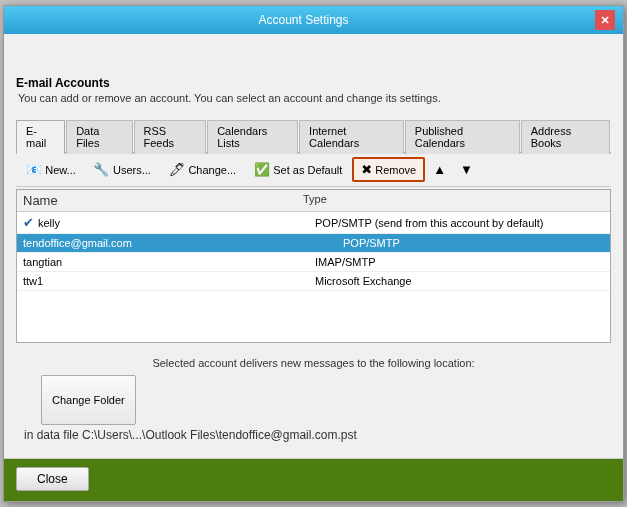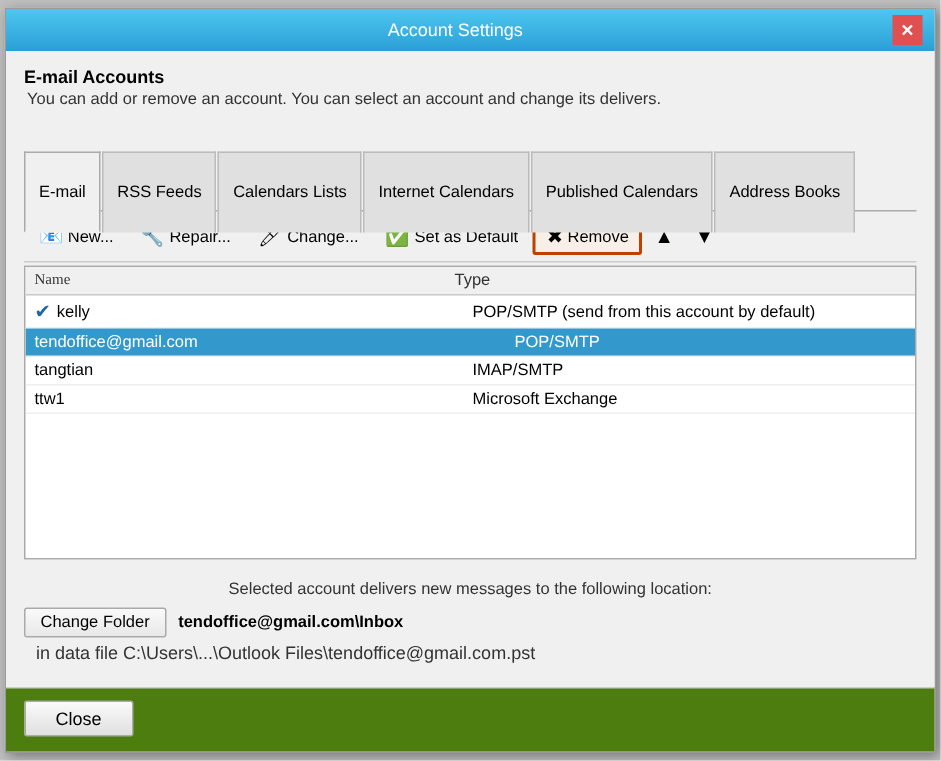--- a/index.html
+++ b/index.html
@@ -61,43 +61,44 @@
       background: #f0f0f0;
     }
 
     .header-section {
       margin-bottom: 8px;
     }
     .header-title {
       font-weight: bold;
       font-size: 12px;
       margin-bottom: 2px;
+      margin-top: 32px;
     }
     .header-desc {
       font-size: 11px;
       color: #333;
       margin-left: 2px;
     }
 
     .tabs-container {
       display: flex;
       flex-direction: row;
       border-bottom: 1px solid #aaa;
       margin-top: 6px;
     }
     .tab {
-      padding: 20px 9px;
+      padding: 4px 9px;
       border: 1px solid #bbb;
       border-bottom: none;
       background: #e0e0e0;
       cursor: pointer;
       font-size: 11px;
       margin-right: 1px;
       position: relative;
-      top: 15px;
+      top: 2px;
     }
     .tab.active {
       background: #f0f0f0;
       border-color: #aaa;
       border-bottom: 1px solid #f0f0f0;
       z-index: 1;
       font-weight: normal;
     }
 
     .toolbar {
@@ -140,21 +141,21 @@
       flex: 1;
       overflow: hidden;
       margin-top: 2px;
     }
     .table-header {
       display: flex;
       background: #f0f0f0;
       border-bottom: 1px solid #ccc;
       padding: 3px 6px;
     }
-    .col-name { width: 280px; font-size: 10px; color: #333; font-family: Liberation Serif, serif; }
+    .col-name { width: 280px; font-size: 13px; color: #333; }
     .col-type { flex: 1; font-size: 11px; color: #333; }
 
     .table-rows { }
     .table-row {
       display: flex;
       padding: 3px 6px;
       border-bottom: 1px solid #eee;
       align-items: center;
       cursor: pointer;
     }
@@ -177,26 +178,27 @@
       color: #333;
       text-align: center;
     }
     .folder-row {
       display: flex;
       align-items: center;
       gap: 8px;
       margin-bottom: 3px;
     }
     .change-folder-btn {
-      padding: 3px 10px;
+      padding: 18px 10px;
       background: linear-gradient(to bottom, #fafafa, #e8e8e8);
       border: 1px solid #aaa;
       cursor: pointer;
       font-size: 11px;
       border-radius: 2px;
+      margin-left: 25px;
     }
     .folder-name { font-weight: bold; font-size: 11px; }
     .folder-path { font-size: 12px; color: #333; margin-left: 8px; }
 
     .footer {
       display: flex;
       padding: 8px 12px 10px 12px;
       border-top: 1px solid #ccc;
       background: #4d7c0f;
       flex-shrink: 0;
@@ -217,26 +219,29 @@
 
   <div class="title-bar">
     <span class="title-bar-title">Account Settings</span>
     <button class="title-bar-close">✕</button>
   </div>
 
   <div class="window-body">
 
     <div class="header-section">
       <div class="header-title">E-mail Accounts</div>
-      <div class="header-desc">You can add or remove an account. You can select an account and change its delivers.</div>
+      <div class="header-desc">You can add or remove an account. You can select an account and change its settings.</div>
     </div>
 
     <div class="tabs-container">
       <div class="tab active">
         <span>E-mail</span>
+      </div>
+      <div class="tab">
+        <span>Data Files</span>
       </div>
       <div class="tab">
         <span>RSS Feeds</span>
       </div>
       <div class="tab">
         <span>Calendars Lists</span>
       </div>
       <div class="tab">
         <span>Internet Calendars</span>
       </div>
@@ -248,21 +253,21 @@
       </div>
     </div>
 
     <div class="toolbar">
       <button class="toolbar-btn">
         <span class="icon-text">📧</span>
         <span>New...</span>
       </button>
       <button class="toolbar-btn">
         <span class="icon-text">🔧</span>
-        <span>Repair...</span>
+        <span>Users...</span>
       </button>
       <button class="toolbar-btn">
         <span class="icon-text">🖊</span>
         <span>Change...</span>
       </button>
       <button class="toolbar-btn">
         <span class="icon-text">✅</span>
         <span>Set as Default</span>
       </button>
       <button class="toolbar-btn remove-btn">
@@ -312,21 +317,20 @@
           </div>
           <div class="row-type">Microsoft Exchange</div>
         </div>
       </div>
     </div>
 
     <div class="bottom-section">
       <div class="deliver-text">Selected account delivers new messages to the following location:</div>
       <div class="folder-row">
         <button class="change-folder-btn">Change Folder</button>
-        <span class="folder-name">tendoffice@gmail.com\Inbox</span>
       </div>
       <div class="folder-path">in data file C:\Users\...\Outlook Files\tendoffice@gmail.com.pst</div>
     </div>
   </div>
 
   <div class="footer">
     <button class="close-btn">Close</button>
   </div>
 </div>
 

